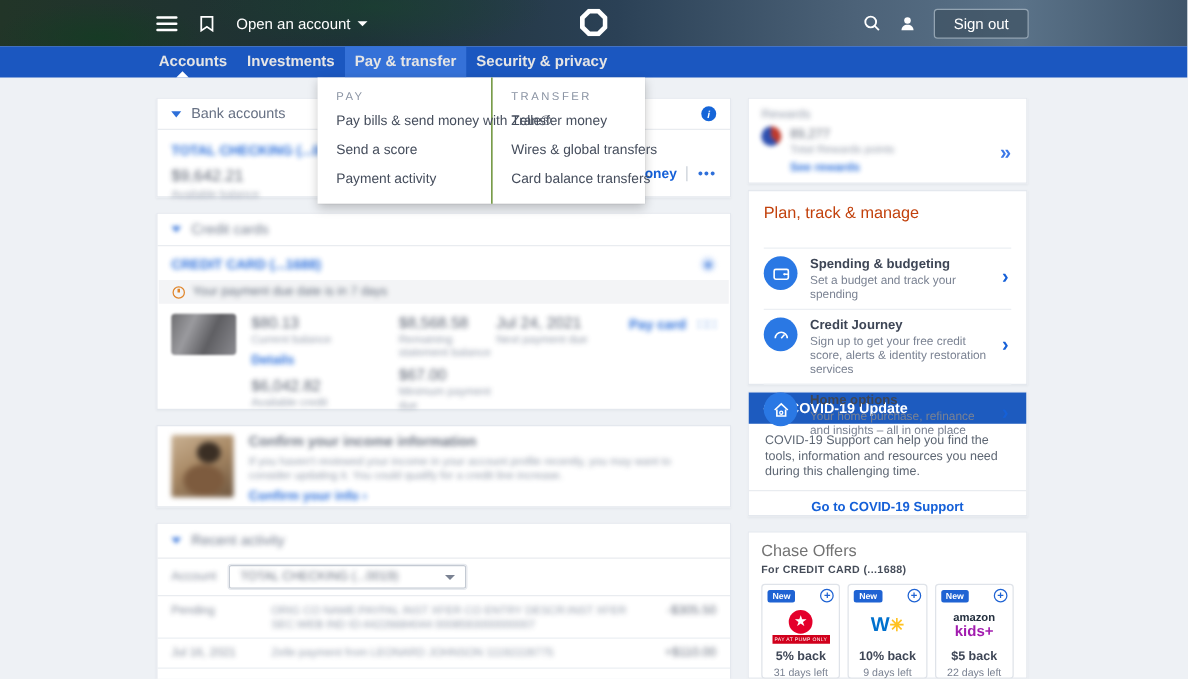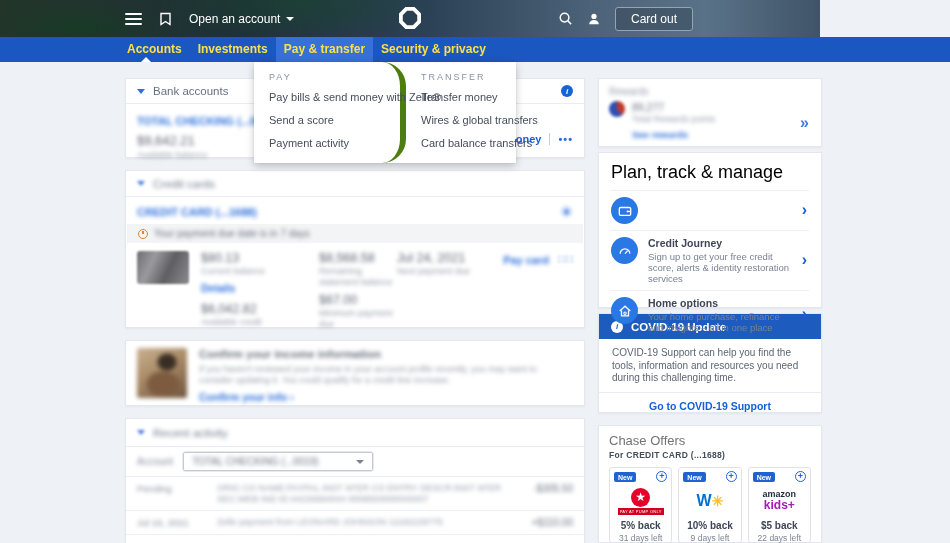--- a/index.html
+++ b/index.html
@@ -9,21 +9,21 @@
     background:#eef1f5;
     position:relative;
     color:#3e4656;
   }
   .redacted { filter: blur(2.3px); opacity:.9; user-select:none; }
   .redacted-soft { filter: blur(1.6px); opacity:.9; user-select:none; }
   .link { color:#1560d8; text-decoration:none; cursor:pointer; }
 
   
   .top-header {
-    position:absolute; top:0; left:0; width:820px; height:37px;
+    position:absolute; top:0; left:0; width:950px; height:37px;
     background:
       radial-gradient(120px 40px at 80px 30px, rgba(20,60,35,.8), transparent 70%),
       radial-gradient(200px 50px at 300px 5px, rgba(25,70,45,.55), transparent 70%),
       linear-gradient(90deg,#223528 0%, #1e3138 30%, #2b4156 52%, #4c6278 72%, #5a7288 86%, #3f5469 100%);
     display:flex; align-items:center; color:#fff;
   }
   .hdr-left { position:absolute; left:125px; display:flex; align-items:center; gap:17px; }
   .hamburger { width:17px; display:flex; flex-direction:column; gap:3px; cursor:pointer; }
   .hamburger span { height:2px; background:#fff; border-radius:1px; }
   .flag-icon svg, .hdr-right svg { display:block; }
@@ -34,38 +34,38 @@
   .signout-btn {
     font-size:12px; color:#fff; background:rgba(55,72,88,.55);
     border:1px solid #93a4b2; border-radius:3px; padding:4px 15px; cursor:pointer;
     font-family:"Liberation Sans", sans-serif;
   }
 
   
   .nav-bar { position:absolute; top:37px; left:0; width:950px; height:25px; background:#1b57c0; }
   .nav-tabs { position:absolute; left:119px; top:0; height:25px; display:flex; }
   .nav-tab {
-    font-size:12px; font-weight:bold; color:#fde047; line-height:25px;
+    font-size:12px; font-weight:bold; color:#e5e5e5; line-height:25px;
     padding:0 8px; cursor:pointer; white-space:nowrap;
   }
   .nav-tab.highlight { background:#3571d8; }
   .nav-caret {
     position:absolute; left:141px; bottom:0; width:0; height:0;
     border-left:5px solid transparent; border-right:5px solid transparent;
     border-bottom:5px solid #fff;
   }
 
   
   .menu-dropdown {
     position:absolute; top:62px; left:254px; width:262px; height:101px;
     background:#fff; box-shadow:0 3px 8px rgba(0,0,0,.22), 0 0 1px rgba(0,0,0,.15);
     display:flex; z-index:20;
   }
   .menu-col { padding:10px 10px 8px 15px; }
-  .menu-col.pay { width:152px; border-right:6px solid #4d7c0f;border-radius:24px; }
+  .menu-col.pay { width:140px; border-right:1px solid #4d7c0f; }
   .menu-col.transfer { flex:1; }
   .menu-heading { font-size:9px; letter-spacing:2px; color:#8a93a3; margin-bottom:9px; }
   .menu-item { font-size:11px; color:#454d5c; margin-bottom:11px; cursor:pointer; white-space:nowrap; }
 
   
   .main-col { position:absolute; left:125px; top:78px; width:460px; }
   .side-col { position:absolute; left:598px; top:78px; width:224px; }
   .card { background:#fff; border:1px solid #e4e8ee; box-shadow:0 1px 2px rgba(20,30,50,.05); }
 
   .card-header { display:flex; align-items:center; gap:8px; padding:0 11px; border-bottom:1px solid #e9ecf0; position:relative; }
@@ -141,21 +141,21 @@
   .rw-title { font-size:10px; color:#8a93a3; }
   .rw-row { display:flex; gap:7px; margin-top:4px; }
   .rw-icon { width:16px; height:16px; border-radius:50%; flex:none; filter:blur(1.5px);
     background:conic-gradient(#c0392b 0 140deg, #2d4fb0 140deg 360deg); }
   .rw-points { font-size:10.5px; color:#5a6272; }
   .rw-points-label { font-size:9px; color:#8a93a3; margin-top:1px; }
   .rw-link { font-size:9.5px; font-weight:bold; margin-top:2px; display:inline-block; }
   .rw-chevrons { position:absolute; right:12px; top:38px; color:#3c78e8; font-size:16px; font-weight:bold; line-height:12px; cursor:pointer; }
 
   .card-plan { height:156px; margin-bottom:5px; padding:9px 12px 0; }
-  .plan-title { font-size:18px; color:#000000; margin-bottom:7px; }
+  .plan-title { font-size:13px; color:#c2410c; margin-bottom:21px; }
   .plan-item { display:flex; gap:10px; padding:6px 0; border-top:1px solid #eceff3; cursor:pointer; position:relative; }
   .plan-item:first-of-type { border-top:none; }
   .plan-icon { width:27px; height:27px; border-radius:50%; background:#2a78e4; flex:none;
     display:flex; align-items:center; justify-content:center; }
   .plan-icon svg { display:block; }
   .plan-text { padding-right:16px; }
   .plan-item-title { font-size:10.5px; font-weight:bold; color:#3e4656; }
   .plan-item-desc { font-size:9.5px; color:#7a8292; line-height:11px; margin-top:2px; }
   .plan-chevron { position:absolute; right:2px; top:50%; transform:translateY(-55%); color:#1560d8; font-size:16px; font-weight:bold; }
 
@@ -220,21 +220,21 @@
           <circle cx="7" cy="7" r="4.6" fill="none" stroke="#fff" stroke-width="1.6"></circle>
           <line x1="10.4" y1="10.4" x2="14" y2="14" stroke="#fff" stroke-width="1.6"></line>
         </svg>
     </span>
     <span>
       <svg width="14" height="14" viewBox="0 0 16 16">
           <circle cx="8" cy="5" r="3" fill="#fff"></circle>
           <path d="M2.5 14 c0-3.2 2.4-5 5.5-5 s5.5 1.8 5.5 5 z" fill="#fff"></path>
         </svg>
     </span>
-    <button class="signout-btn">Card out</button>
+    <button class="signout-btn">Sign out</button>
   </div>
 </div>
 
 <div class="nav-bar">
   <div class="nav-tabs">
     <div class="nav-tab">Accounts</div>
     <div class="nav-tab">Investments</div>
     <div class="nav-tab highlight">Pay &amp; transfer</div>
     <div class="nav-tab">Security &amp; privacy</div>
   </div>
@@ -367,20 +367,24 @@
   <div class="card card-plan">
     <div class="plan-title">Plan, track &amp; manage</div>
 
     <div class="plan-item">
       <div class="plan-icon">
         <svg width="14" height="14" viewBox="0 0 16 16">
             <rect x="1.5" y="4" width="13" height="9" rx="1.5" fill="none" stroke="#fff" stroke-width="1.5"></rect>
             <path d="M10 8.5 h4.5" stroke="#fff" stroke-width="1.5"></path>
             <circle cx="11" cy="8.5" r="1" fill="#fff"></circle>
           </svg>
+      </div>
+      <div class="plan-text">
+        <div class="plan-item-title">Spending &amp; budgeting</div>
+        <div class="plan-item-desc">Set a budget and track your spending</div>
       </div>
       <span class="plan-chevron">›</span>
     </div>
 
     <div class="plan-item">
       <div class="plan-icon">
         <svg width="14" height="14" viewBox="0 0 16 16">
             <path d="M2.5 11 a5.5 5.5 0 1 1 11 0" fill="none" stroke="#fff" stroke-width="1.5"></path>
             <line x1="8" y1="11" x2="11" y2="7.5" stroke="#fff" stroke-width="1.5"></line>
           </svg>

